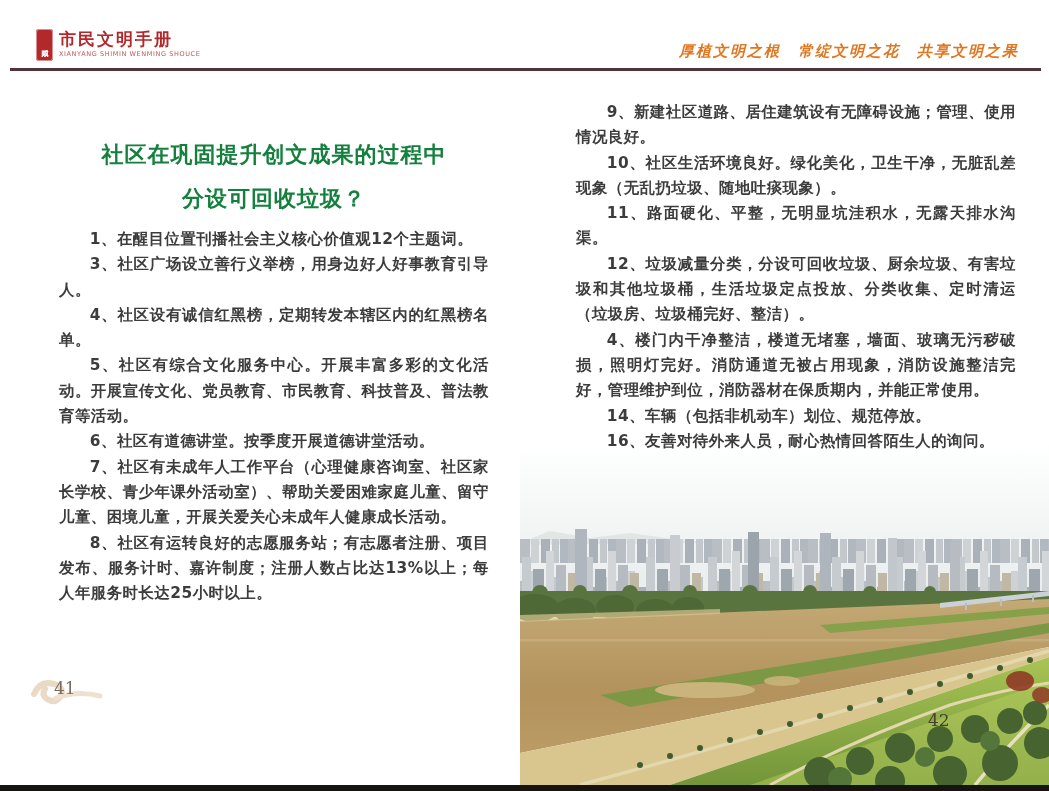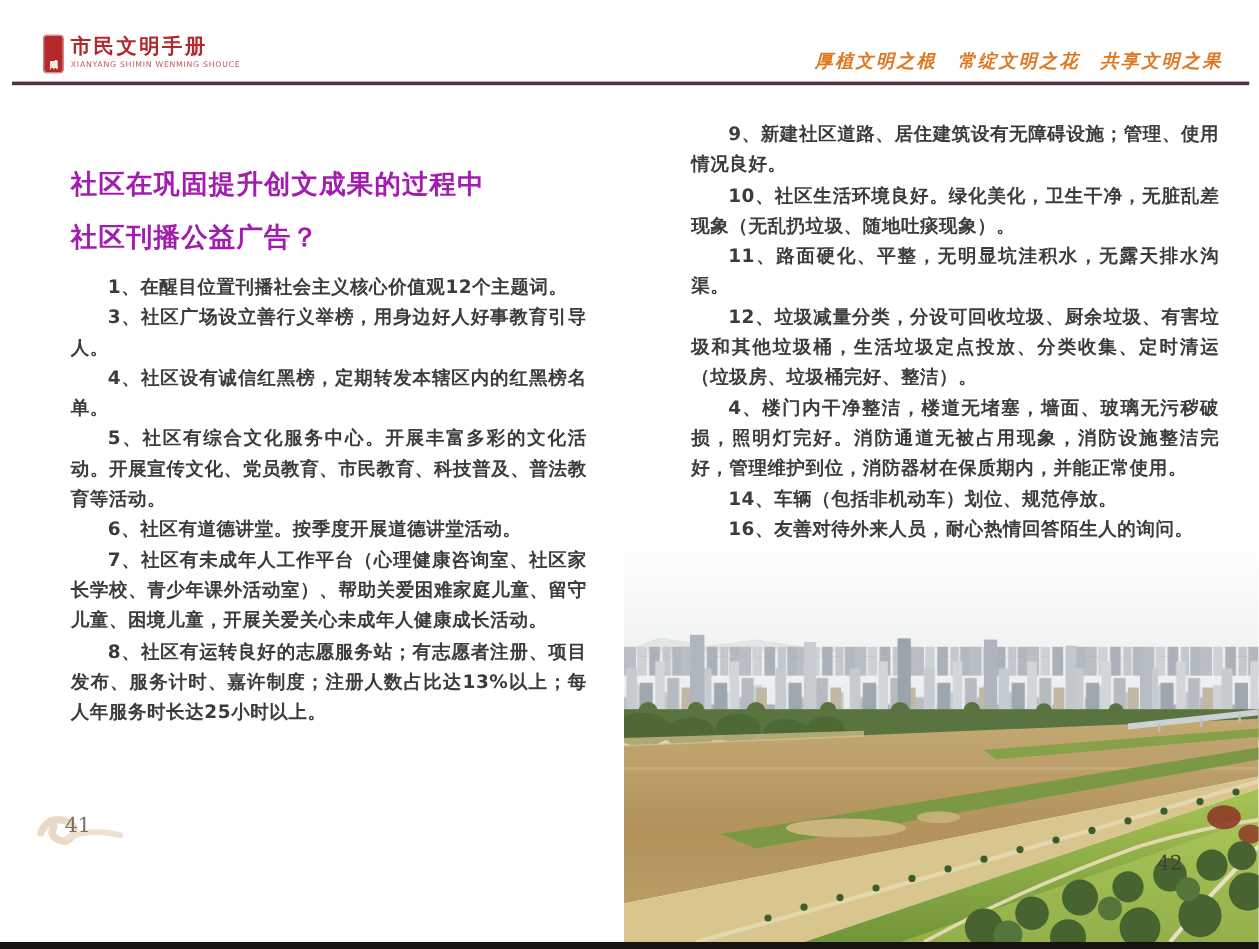--- a/index.html
+++ b/index.html
@@ -11,31 +11,31 @@
   
   .brand { position:absolute; left:36px; top:29px; display:flex; align-items:flex-start; gap:6px; }
   .seal { width:17px; height:32px; background:#b2282b; border-radius:3px; display:flex; align-items:center; justify-content:center; box-shadow:0 0 0 1px #d98f90 inset; }
   .seal span { writing-mode:vertical-rl; color:#ffffff; font-size:7px; font-weight:bold; letter-spacing:1px; }
   .brand-title { color:#b2282b; font-family:"DejaVu Serif", serif; font-weight:bold; font-size:17px; letter-spacing:2px; line-height:20px; }
   .brand-subtitle { color:#c4565a; font-size:6.5px; letter-spacing:0.6px; margin-top:1px; }
   .slogan { position:absolute; right:30px; top:42px; color:#e0761f; font-family:"DejaVu Serif", serif; font-style:italic; font-weight:bold; font-size:15px; letter-spacing:2px;text-align:center; }
   .rule { position:absolute; left:10px; right:8px; top:68px; height:3px; background:#52333a; }
 
   
-  .page-title { position:absolute; left:59px; top:133px; width:430px; text-align:left; color:#a21caf; font-weight:800; font-size:22px; line-height:44px; letter-spacing:1px; }
+  .page-title { position:absolute; left:59px; top:133px; width:430px; text-align:center; color:#15803d; font-weight:800; font-size:22px; line-height:44px; letter-spacing:1px; }
   .body-text { color:#3c3c3c; font-size:15.4px; line-height:25.3px; letter-spacing:0.5px; text-align:justify; text-justify:inter-ideograph; }
   .body-text p { text-indent:2em; margin:0;font-weight:bold; }
   .body-left { position:absolute; left:59px; top:227px; width:430px; }
   .body-right { position:absolute; left:576px; top:100px; width:440px; z-index:3; }
 
   
   .folio-left { position:absolute; left:28px; top:670px; width:90px; height:40px; }
   .folio-left .num { position:absolute; left:26px; top:8px; font-family:"DejaVu Serif", serif; font-size:17px; color:#7b6d5c; }
   .folio-left svg { position:absolute; left:0; top:0; }
-  .folio-right { position:absolute; left:964px; top:710px; z-index:4; font-family:"DejaVu Serif", serif; font-size:17px; color:#473d30; }
+  .folio-right { position:absolute; left:928px; top:710px; z-index:4; font-family:"DejaVu Serif", serif; font-size:17px; color:#473d30; }
 
   
   .photo { position:absolute; left:520px; top:443px; width:529px; height:342px; z-index:1; overflow:hidden; }
   .photo svg { display:block; width:100%; height:100%; }
 
   .bottom-bar { position:absolute; left:0; right:0; top:785px; height:6px; background:#17130f; z-index:6; }
 </style>
 </head>
 <body>
 
@@ -48,21 +48,21 @@
     <div>
       <div class="brand-title">市民文明手册</div>
       <div class="brand-subtitle">XIANYANG SHIMIN WENMING SHOUCE</div>
     </div>
   </div>
   <div class="slogan">厚植文明之根　常绽文明之花　共享文明之果</div>
   <div class="rule"></div>
 
   <div class="page-title">
     <div>社区在巩固提升创文成果的过程中</div>
-    <div>社区刊播公益广告？</div>
+    <div>分设可回收垃圾？</div>
   </div>
 
   <div class="body-text body-left">
     <p>1、在醒目位置刊播社会主义核心价值观12个主题词。</p>
     <p>3、社区广场设立善行义举榜，用身边好人好事教育引导人。</p>
     <p>4、社区设有诚信红黑榜，定期转发本辖区内的红黑榜名单。</p>
     <p>5、社区有综合文化服务中心。开展丰富多彩的文化活动。开展宣传文化、党员教育、市民教育、科技普及、普法教育等活动。</p>
     <p>6、社区有道德讲堂。按季度开展道德讲堂活动。</p>
     <p>7、社区有未成年人工作平台（心理健康咨询室、社区家长学校、青少年课外活动室）、帮助关爱困难家庭儿童、留守儿童、困境儿童，开展关爱关心未成年人健康成长活动。</p>
     <p>8、社区有运转良好的志愿服务站；有志愿者注册、项目发布、服务计时、嘉许制度；注册人数占比达13%以上；每人年服务时长达25小时以上。</p>

